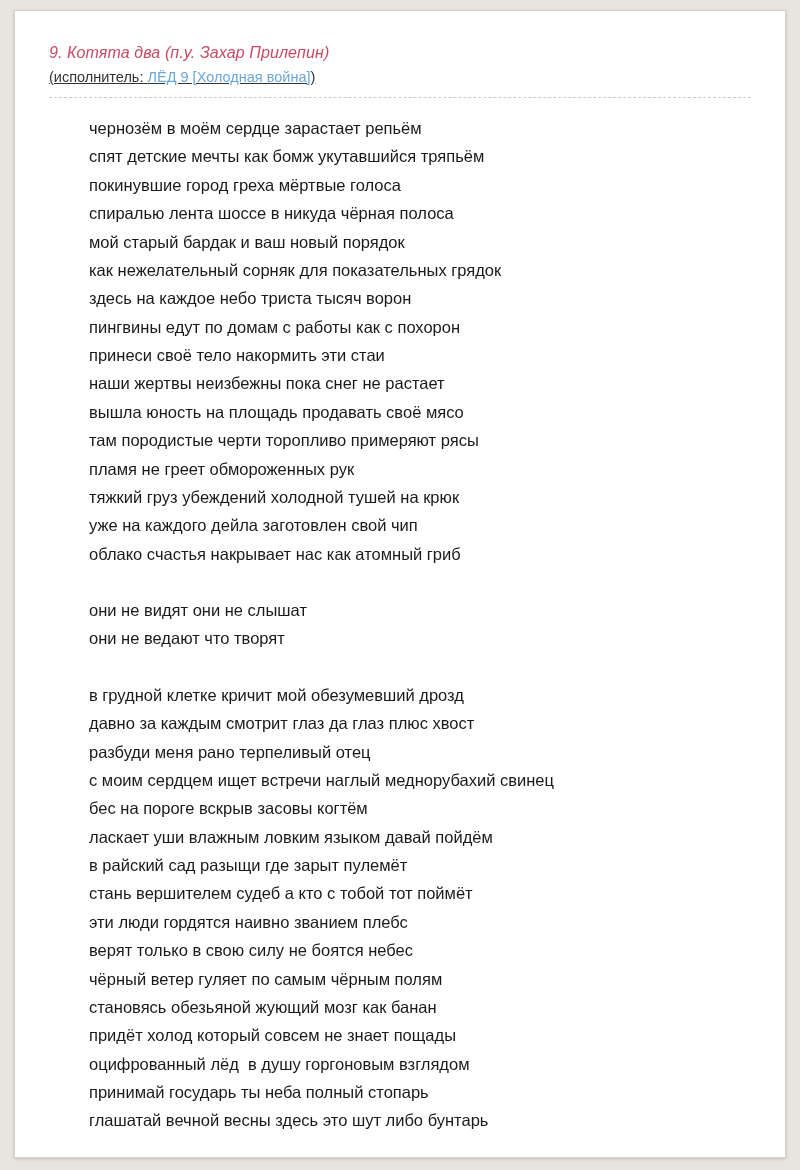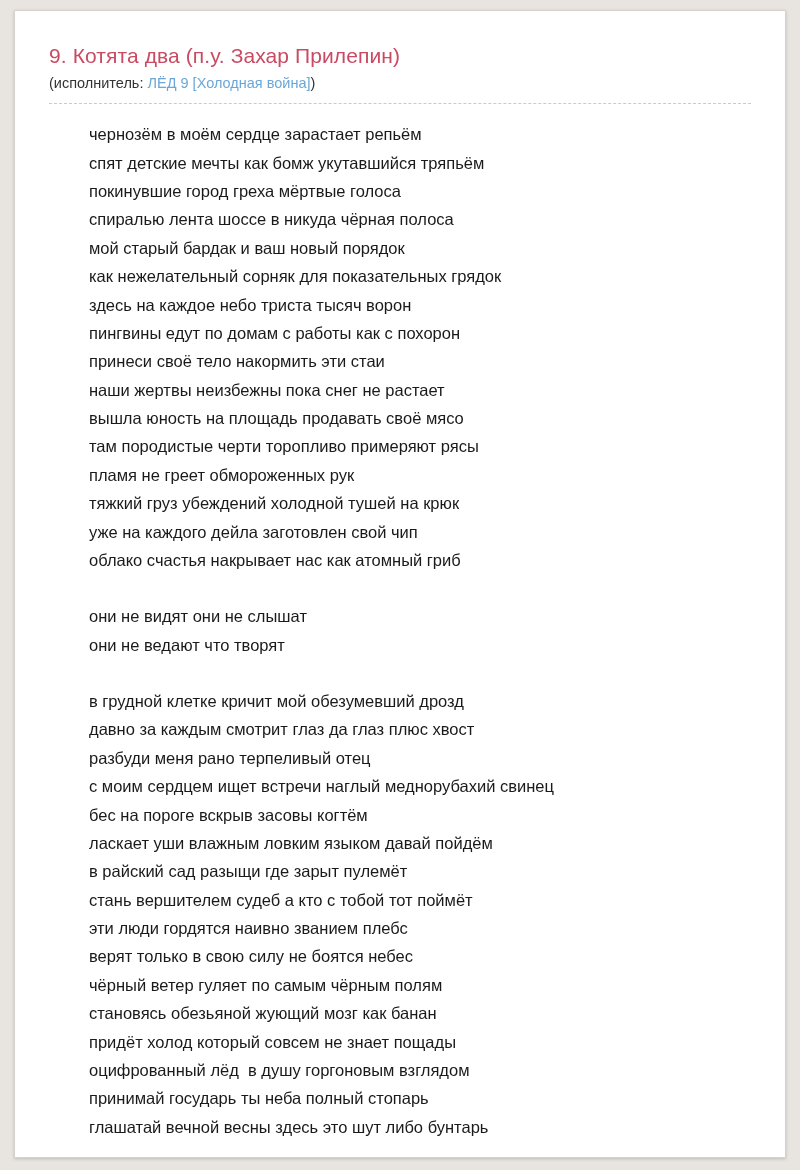--- a/index.html
+++ b/index.html
@@ -28,32 +28,34 @@
     border: 1px solid #d7d2cb;
     box-shadow: 0 1px 3px rgba(0,0,0,0.18);
     box-sizing: border-box;
     overflow: hidden;
   }
   .inner {
     padding: 32px 34px 0 34px;
   }
   .song-title {
     color: #c94a62;
-    font-size: 21px;
+    font-size: 16px;
     font-weight: normal;
     line-height: 1.25;
     margin: 0 0 6px 0;
     letter-spacing: 0.1px;
+    font-style: italic;
   }
   .performer-line {
     font-size: 14.5px;
     color: #333333;
     margin: 0 0 10px 0;
     padding-bottom: 12px;
     border-bottom: 1px dashed #c3ccd6;
+    text-decoration: underline;
   }
   .performer-line .label { color: #333333; }
   .performer-link {
     color: #6aa7d8;
     text-decoration: none;
   }
   .lyrics {
     margin-top: 16px;
     font-size: 16.5px;
     color: #1a1a1a;

